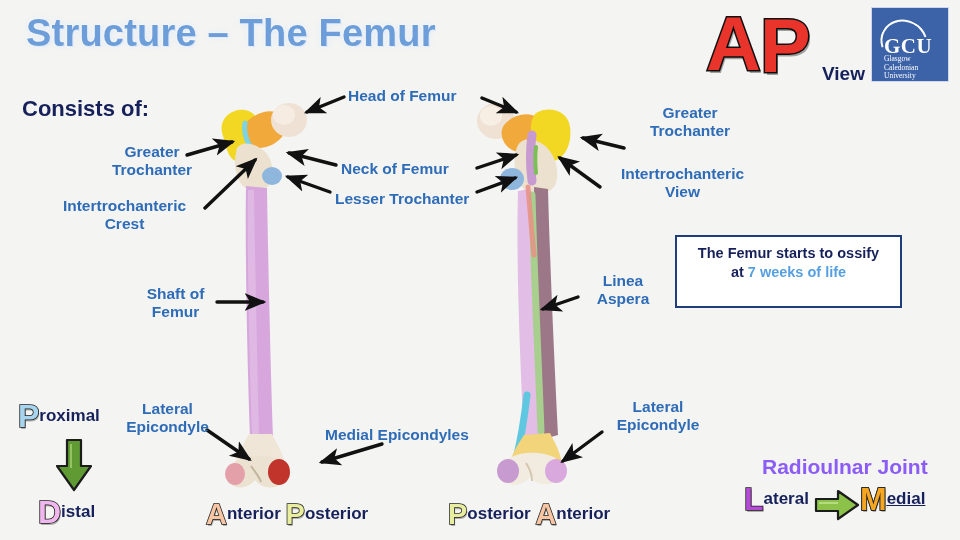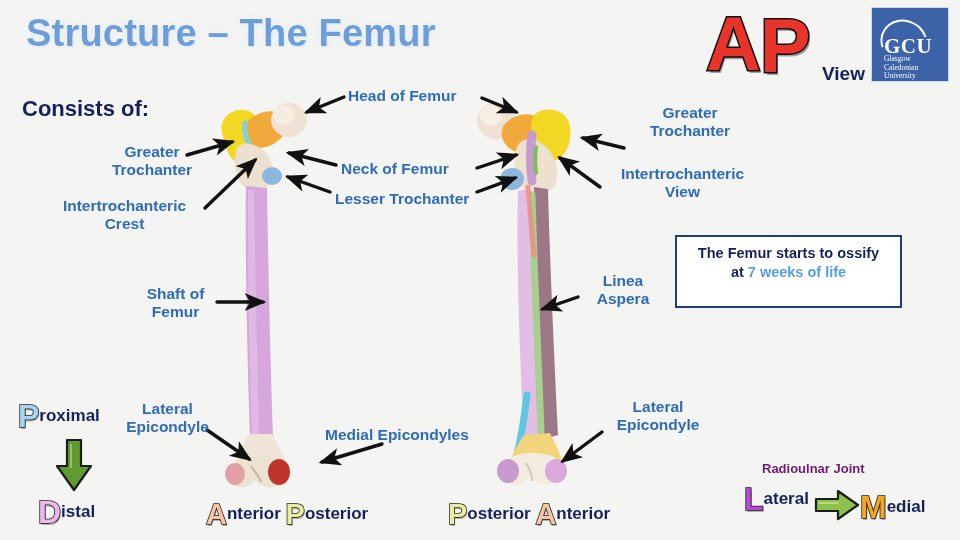--- a/index.html
+++ b/index.html
@@ -99,26 +99,26 @@
   #pd .row{position:absolute;white-space:nowrap;color:#16215b;font-weight:bold;font-size:17px;}
   #pd-prox{left:4px;top:0px;}
   #pd-dist{left:24px;top:96px;}
   #pd .biglet{font-size:32px;line-height:32px;vertical-align:-6px;}
   #pd-prox .biglet{color:#a7d4ef;}
   #pd-dist .biglet{color:#f0b6ee;}
   #pd-arrow{position:absolute;left:40px;top:38px;}
 
   #lm{position:absolute;left:744px;top:455px;width:200px;height:70px;}
   #lm-title{
-    position:absolute;left:18px;top:6px;
-    color:#701a75;font-weight:bold;font-size:13px;white-space:nowrap;
+    position:absolute;left:18px;top:0px;
+    color:#8b5cf6;font-weight:bold;font-size:21px;white-space:nowrap;
   }
   #lm .row{position:absolute;white-space:nowrap;color:#16215b;font-weight:bold;font-size:17px;}
   #lm-lat{left:0px;top:28px;}
-  #lm-med{left:116px;top:36px;}
+  #lm-med{left:116px;top:28px;text-decoration:underline;}
   #lm .biglet{font-size:32px;line-height:32px;vertical-align:-6px;}
   #lm-lat .biglet{color:#b44ad6;}
   #lm-med .biglet{color:#f5a623;}
   #lm-arrow{position:absolute;left:70px;top:34px;}
 
   
   .apcap{position:absolute;white-space:nowrap;color:#16215b;font-weight:bold;font-size:17px;}
   .apcap .biglet{font-size:29px;line-height:29px;vertical-align:-5px;-webkit-text-stroke:1.5px #1c1c1c;}
   .let-a{color:#f6c6a4;}
   .let-p{color:#e9eda0;}

